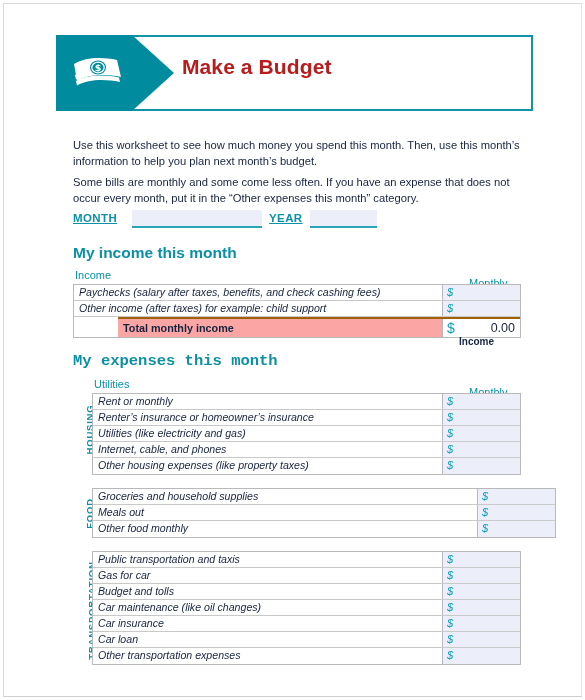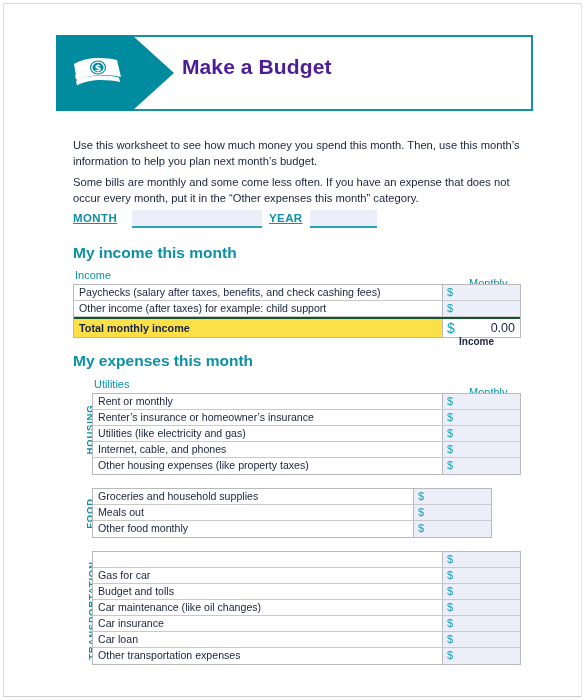--- a/index.html
+++ b/index.html
@@ -57,21 +57,21 @@
   }
   .header-title {
     position: absolute;
     left: 124px;
     top: 0;
     height: 60px;
     display: flex;
     align-items: center;
     font-size: 21px;
     font-weight: bold;
-    color: #4c1d95;
+    color: #b91c1c;
     letter-spacing: 0.1px;
   }
 
   
   .intro {
     position: absolute;
     left: 69px;
     width: 452px;
     font-size: 11.2px;
     line-height: 16px;
@@ -111,21 +111,21 @@
 
   
   .section-title {
     position: absolute;
     left: 69px;
     font-size: 15.5px;
     font-weight: bold;
     color: #0c90a6;
   }
   .title-income   { top: 240px; }
-  .title-expenses { top: 348px; }
+  .title-expenses { top: 348px; font-family: Liberation Mono, monospace; }
 
   
   .thead {
     position: absolute;
     height: 15px;
     font-size: 11px;
     color: #0c90a6;
   }
   .thead .th-left  { position: absolute; left: 2px; top: 0; }
   .thead .th-right { position: absolute; top: 8px; padding-left: 28px; }
@@ -134,20 +134,21 @@
     position: absolute;
     box-sizing: border-box;
     border: 1px solid #b9b9b9;
     background: #ffffff;
   }
   .row {
     position: relative;
     height: 16px;
     border-bottom: 1px solid #c9c9c9;
     box-sizing: border-box;
+    font-style: italic;
   }
   .row:last-child { border-bottom: none; }
   .row .label {
     position: absolute;
     left: 5px;
     top: 1px;
     font-size: 10.6px;
     color: #17243f;
     white-space: nowrap;
   }
@@ -165,23 +166,24 @@
     left: 4px;
     top: 1px;
     font-size: 11px;
     color: #13a3b5;
   }
 
   
   .total-row {
     position: relative;
     height: 20px;
-    border-top: 2px solid #14532d;
-    box-sizing: border-box;
-    background: #fde047;
+    border-top: 2px solid #a16207;
+    box-sizing: border-box;
+    background: #fca5a5;
+    margin-left: 44px;
   }
   .total-row .label {
     position: absolute;
     left: 5px;
     top: 3px;
     font-size: 10.8px;
     font-weight: bold;
     color: #17243f;
   }
   .total-row .val {
@@ -321,21 +323,21 @@
     </div>
     <div class="row">
       <span class="label">Other housing expenses (like property taxes)</span>
       <span class="val" style="width:78px;">
         <span class="dollar">$</span>
       </span>
     </div>
   </div>
 
   <div class="vlabel" style="left:48px; top:504px; width:74px;">FOOD</div>
-  <div class="tbl" style="left:88px; top:484px; width:400px;">
+  <div class="tbl" style="left:88px; top:484px; width:464px;">
     <div class="row">
       <span class="label">Groceries and household supplies</span>
       <span class="val" style="width:78px;">
         <span class="dollar">$</span>
       </span>
     </div>
     <div class="row">
       <span class="label">Meals out</span>
       <span class="val" style="width:78px;">
         <span class="dollar">$</span>
@@ -345,20 +347,21 @@
       <span class="label">Other food monthly</span>
       <span class="val" style="width:78px;">
         <span class="dollar">$</span>
       </span>
     </div>
   </div>
 
   <div class="vlabel" style="left:22px; top:601px; width:130px;">TRANSPORTATION</div>
   <div class="tbl" style="left:88px; top:547px; width:429px;">
     <div class="row">
+      <span class="label">Public transportation and taxis</span>
       <span class="val" style="width:78px;">
         <span class="dollar">$</span>
       </span>
     </div>
     <div class="row">
       <span class="label">Gas for car</span>
       <span class="val" style="width:78px;">
         <span class="dollar">$</span>
       </span>
     </div>

